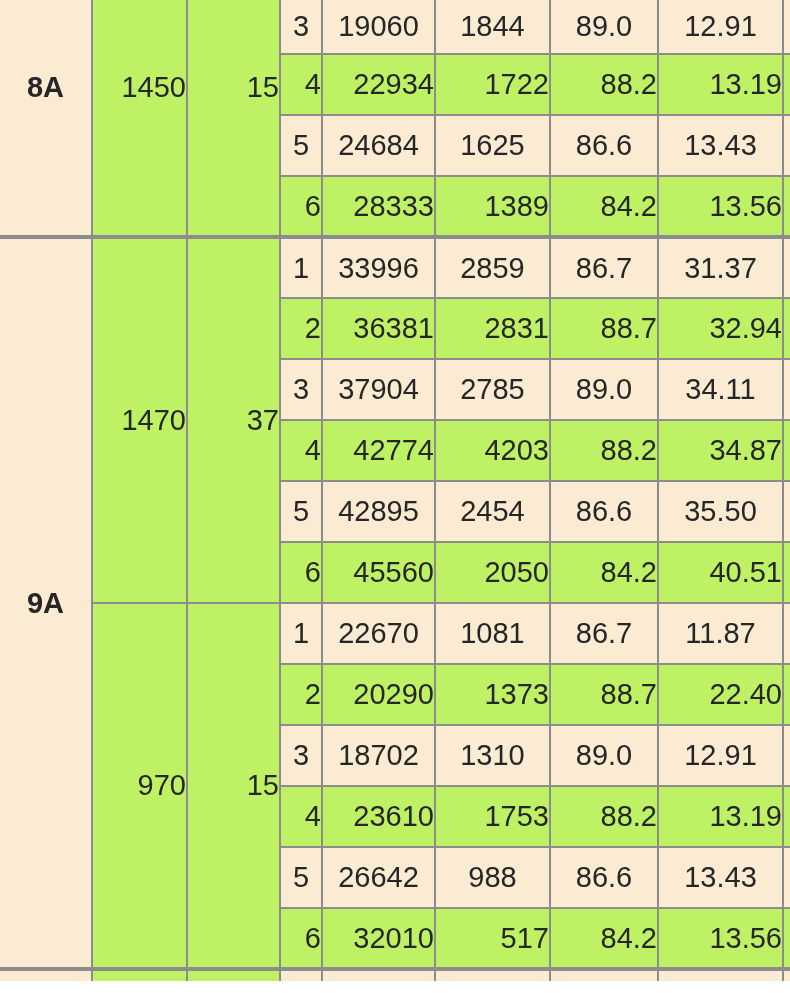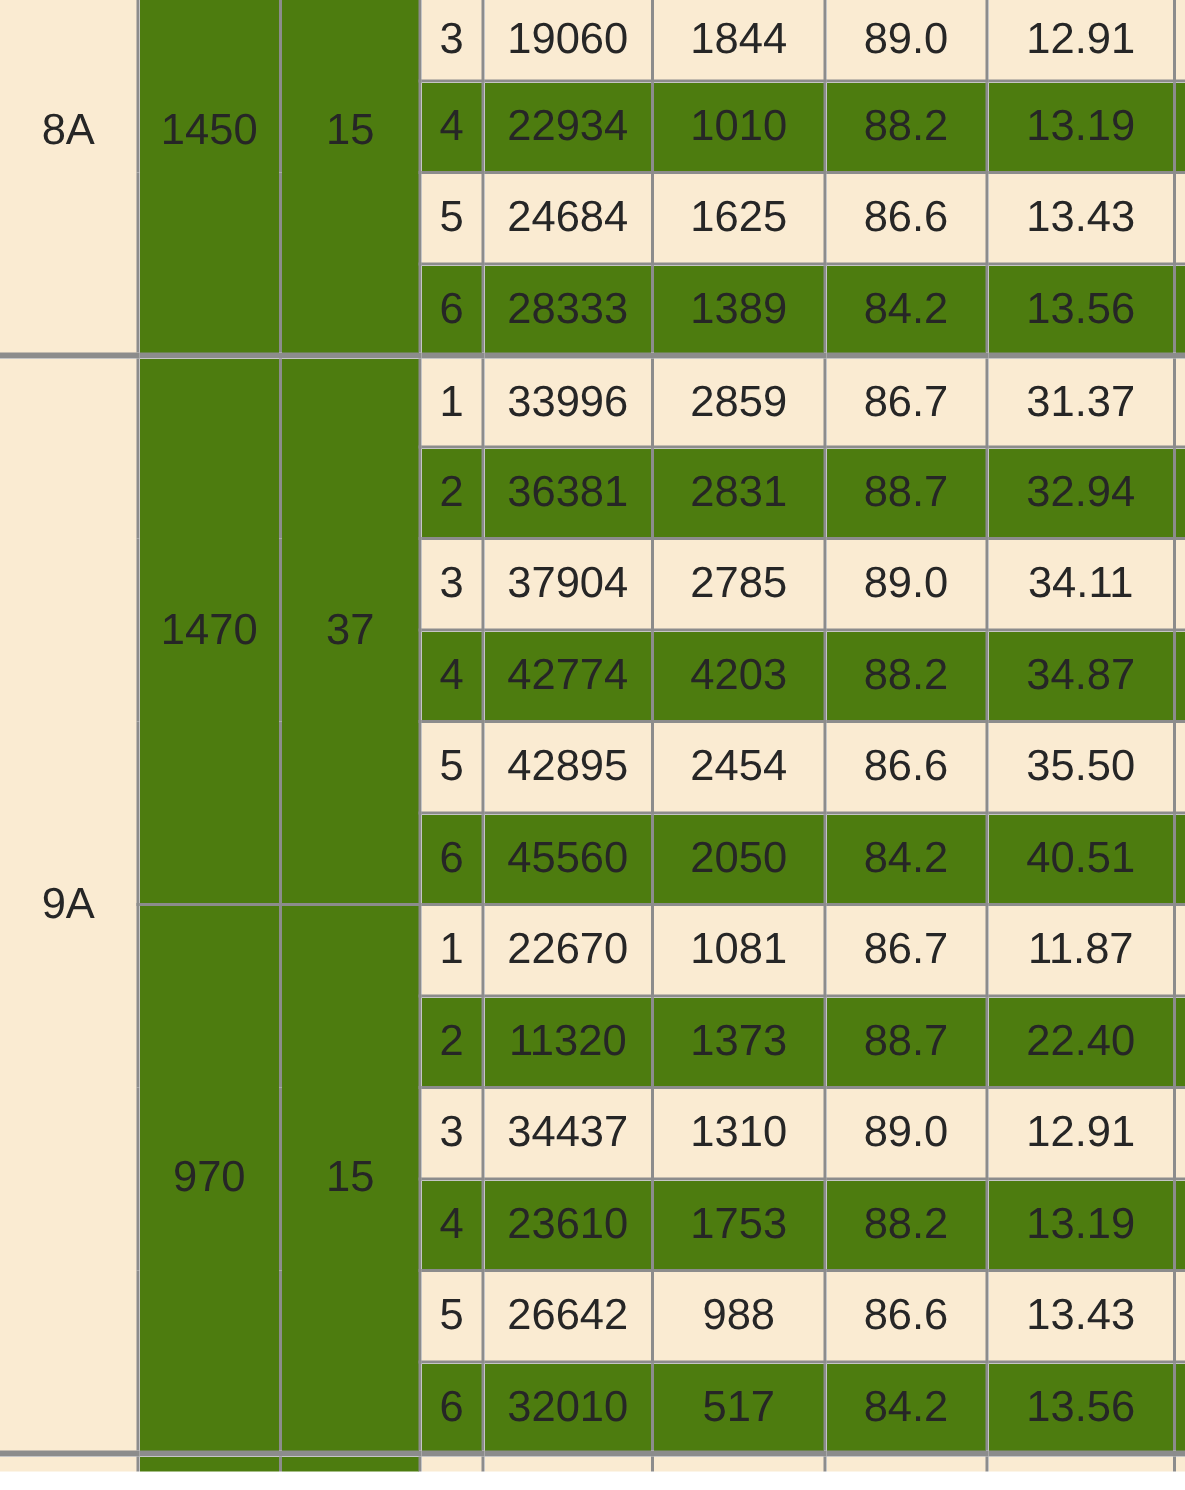--- a/index.html
+++ b/index.html
@@ -17,23 +17,23 @@
   }
   td {
     border: 2px solid #8c8c8c;
     padding: 0;
     text-align: center;
     vertical-align: middle;
     overflow: hidden;
     white-space: nowrap;
   }
   .band { background: #faebd2; }
-  .wht  { background: #4d7c0f; }
+  .wht  { background: #bef264; text-align: right; }
   .no-t { border-top: 0; }
-  .no-l { border-left: 0; }
+  .no-l { border-left: 0; font-weight: bold; }
   .no-r { border-right: 0; }
   .no-b { border-bottom: 0; }
   .thick-b { border-bottom: 4px solid #8c8c8c; }
   .shift-up { padding-bottom: 60px; }  
   tr.h54 { height: 54px; }
   tr.h61 { height: 61px; }
   tr.h12 { height: 12px; }
 </style>
 </head>
 <body>
@@ -60,21 +60,21 @@
     <td class="band no-t">3</td>
     <td class="band no-t">19060</td>
     <td class="band no-t">1844</td>
     <td class="band no-t">89.0</td>
     <td class="band no-t">12.91</td>
     <td class="band no-t no-r"></td>
   </tr>
   <tr class="h61">
     <td class="wht">4</td>
     <td class="wht">22934</td>
-    <td class="wht">1010</td>
+    <td class="wht">1722</td>
     <td class="wht">88.2</td>
     <td class="wht">13.19</td>
     <td class="wht no-r"></td>
   </tr>
   <tr class="h61">
     <td class="band">5</td>
     <td class="band">24684</td>
     <td class="band">1625</td>
     <td class="band">86.6</td>
     <td class="band">13.43</td>
@@ -146,29 +146,29 @@
     <td class="wht thick-b" rowspan="6">15</td>
     <td class="band">1</td>
     <td class="band">22670</td>
     <td class="band">1081</td>
     <td class="band">86.7</td>
     <td class="band">11.87</td>
     <td class="band no-r"></td>
   </tr>
   <tr class="h61">
     <td class="wht">2</td>
-    <td class="wht">11320</td>
+    <td class="wht">20290</td>
     <td class="wht">1373</td>
     <td class="wht">88.7</td>
     <td class="wht">22.40</td>
     <td class="wht no-r"></td>
   </tr>
   <tr class="h61">
     <td class="band">3</td>
-    <td class="band">34437</td>
+    <td class="band">18702</td>
     <td class="band">1310</td>
     <td class="band">89.0</td>
     <td class="band">12.91</td>
     <td class="band no-r"></td>
   </tr>
   <tr class="h61">
     <td class="wht">4</td>
     <td class="wht">23610</td>
     <td class="wht">1753</td>
     <td class="wht">88.2</td>

